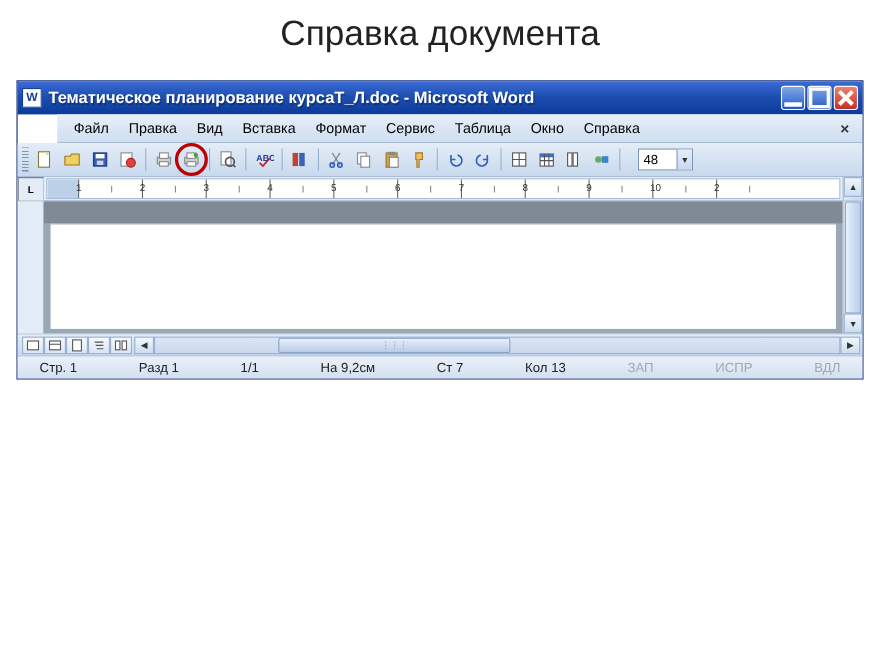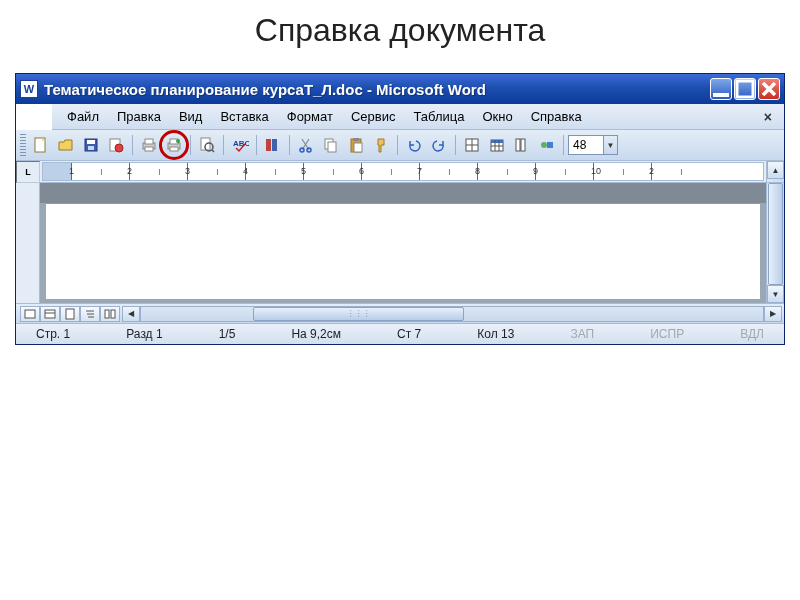--- a/index.html
+++ b/index.html
@@ -117,21 +117,21 @@
     border: 3px solid #c00000;
     border-radius: 50%;
     left: -4px; top: -4px;
     pointer-events: none;
   }
   .zoom-box {
     display: flex; align-items: center;
     background: #fff;
     border: 1px solid #7a94ba;
     height: 20px;
-    margin-left: 0;
+    margin-left: 12px;
   }
   .zoom-box input {
     width: 34px; border: none; font-size: 12px;
     padding: 0 4px; outline: none;
   }
   .zoom-box .dd {
     width: 14px; height: 18px;
     background: linear-gradient(to bottom, #e4edf7, #c8d9ee);
     border-left: 1px solid #7a94ba;
     display:flex; align-items:center; justify-content:center;
@@ -583,21 +583,21 @@
       <div class="htrack">
         <div class="hthumb">⋮⋮⋮</div>
       </div>
       <div class="sbtn">▶</div>
     </div>
   </div>
 
   <div class="statusbar">
     <div class="status-cell">Стр. 1</div>
     <div class="status-cell">Разд 1</div>
-    <div class="status-cell">1/5</div>
+    <div class="status-cell">1/1</div>
     <div class="status-cell">На 9,2см</div>
     <div class="status-cell">Ст 7</div>
     <div class="status-cell">Кол 13</div>
     <div class="status-cell dim">ЗАП</div>
     <div class="status-cell dim">ИСПР</div>
     <div class="status-cell dim">ВДЛ</div>
   </div>
 
 </div>
 

